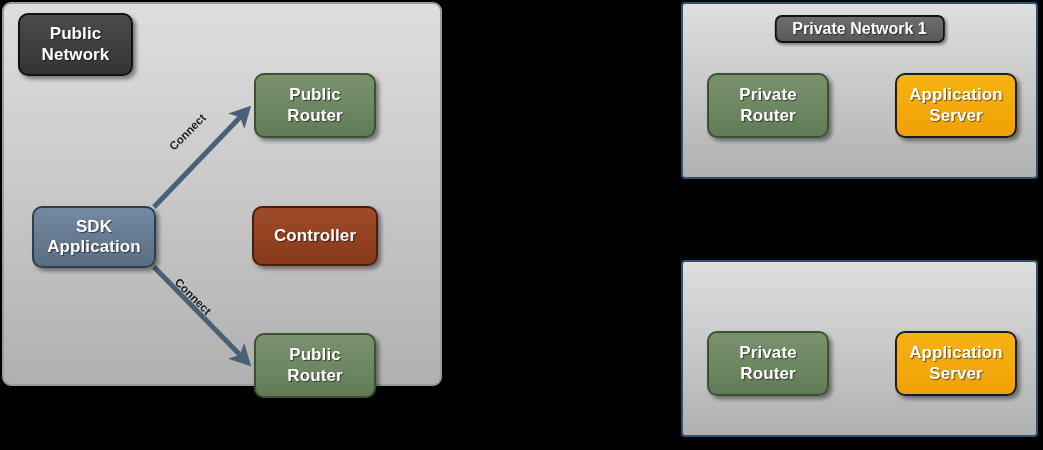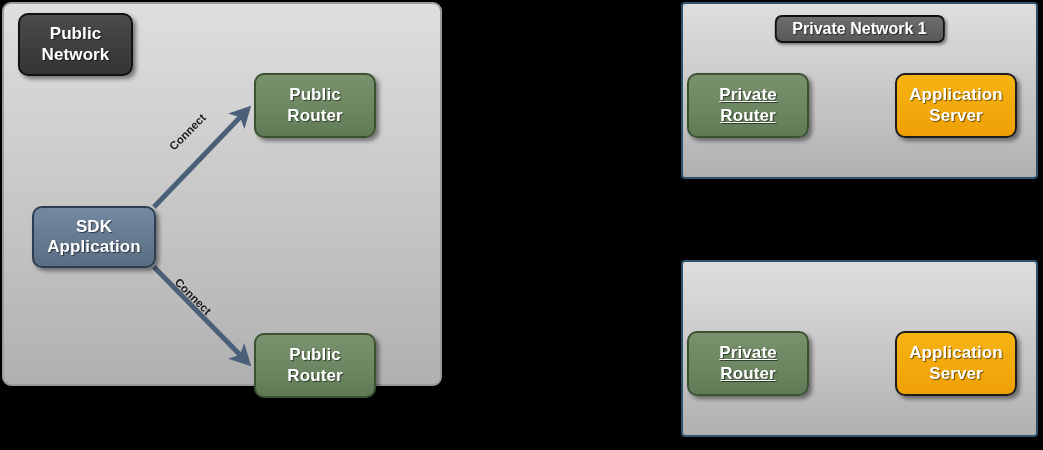--- a/index.html
+++ b/index.html
@@ -125,22 +125,22 @@
     color: #ffffff;
     font-weight: bold;
     font-size: 16px;
     text-shadow: 1px 1px 1px rgba(0,0,0,0.55);
     box-shadow: 2px 2px 3px rgba(0,0,0,0.4);
     box-sizing: border-box;
     white-space: nowrap;
   }
 
   .private-router {
-    left: 4px; top: 69px;
-    width: 122px; height: 65px; text-decoration: underline;
+    left: 24px; top: 69px;
+    width: 122px; height: 65px;
   }
   .app-server {
     left: 212px; top: 69px;
     width: 122px; height: 65px;
   }
   .node-inner {
     pointer-events: none;
   }
 
   
@@ -195,20 +195,23 @@
       </span>
     </div>
 
     <div class="node node-green" id="public-router-top">
       <span class="node-inner">
         <span>Public</span><br>
         <span>Router</span>
       </span>
     </div>
 
+    <div class="node node-brown" id="controller">
+      <span class="node-inner">Controller</span>
+    </div>
 
     <div class="node node-green" id="public-router-bottom">
       <span class="node-inner">
         <span>Public</span><br>
         <span>Router</span>
       </span>
     </div>
 
     <div class="node node-blue" id="sdk-application">
       <span class="node-inner">

